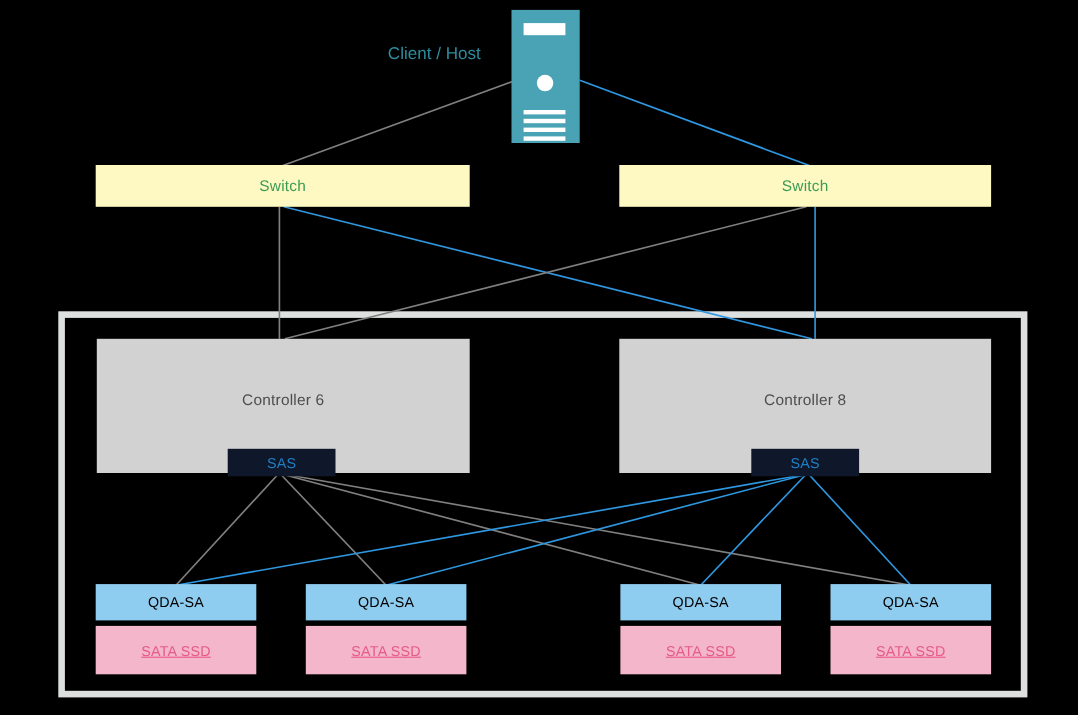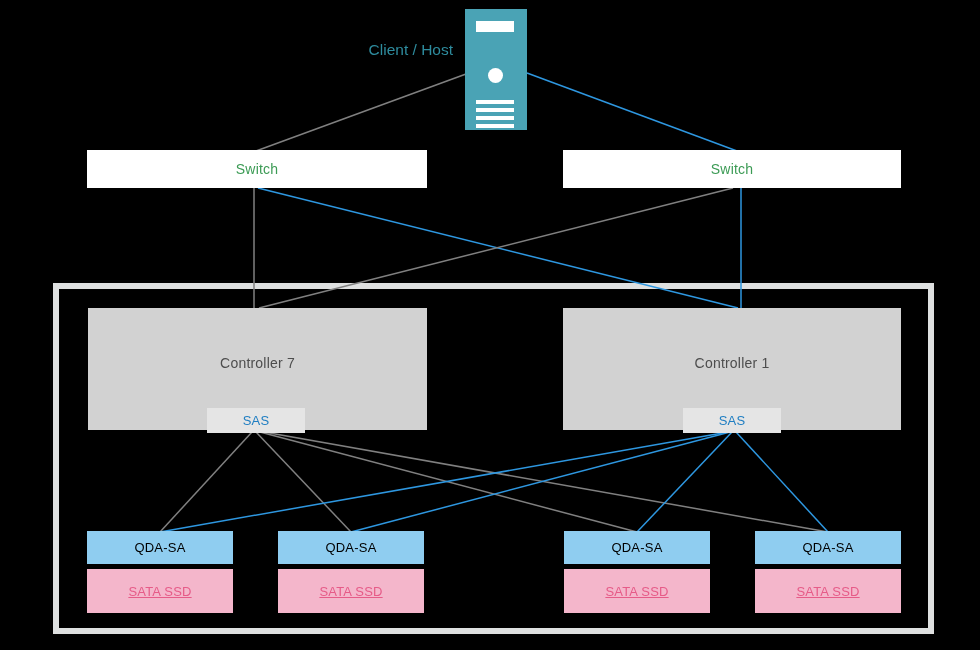--- a/index.html
+++ b/index.html
@@ -18,30 +18,30 @@
   .box {
     position: absolute;
     box-sizing: border-box;
     display: flex;
     align-items: center;
     justify-content: center;
     font-size: 14px;
     letter-spacing: 0.2px;
   }
   .switch {
-    background: #ffffff;
+    background: #fef9c3;
     color: #3C9B55;
   }
   .controller {
     background: #D2D2D2;
     color: #4D4D4D;
     padding-bottom: 12px;
   }
   .port {
-    background: #e5e5e5;
+    background: #0f172a;
     color: #1F7EC2;
     font-size: 13px;
   }
   .adapter {
     background: #8FCDF0;
     color: #000000;
     font-size: 13px;
   }
   .drive {
     background: #F4B6CB;
@@ -59,21 +59,21 @@
   }
   #links {
     position: absolute;
     left: 0; top: 0;
     width: 980px; height: 650px;
   }
   #links line.gray { stroke: #808080; stroke-width: 1.5; }
   #links line.blue { stroke: #2E97E0; stroke-width: 1.5; }
   .client-label {
     position: absolute;
-    left: 300px; top: 41px;
+    left: 284px; top: 41px;
     width: 153px; height: 18px;
     text-align: right;
     color: #2E8C9E;
     font-size: 15.5px;
   }
   .server {
     position: absolute;
     left: 465px; top: 9px;
     width: 62px; height: 121px;
     background: #4AA3B5;
@@ -128,22 +128,22 @@
     <div class="power"></div>
     <div class="vent" style="top:91px"></div>
     <div class="vent" style="top:99px"></div>
     <div class="vent" style="top:107px"></div>
     <div class="vent" style="top:115px"></div>
   </div>
 
   <div class="box switch" style="left:87px;  top:150px; width:340px; height:38px;">Switch</div>
   <div class="box switch" style="left:563px; top:150px; width:338px; height:38px;">Switch</div>
 
-  <div class="box controller" style="left:88px;  top:308px; width:339px; height:122px;">Controller 7</div>
-  <div class="box controller" style="left:563px; top:308px; width:338px; height:122px;">Controller 1</div>
+  <div class="box controller" style="left:88px;  top:308px; width:339px; height:122px;">Controller 6</div>
+  <div class="box controller" style="left:563px; top:308px; width:338px; height:122px;">Controller 8</div>
 
   <div class="box port" style="left:207px; top:408px; width:98px; height:25px;">SAS</div>
   <div class="box port" style="left:683px; top:408px; width:98px; height:25px;">SAS</div>
 
   <div class="box adapter" style="left:87px;  top:531px; width:146px; height:33px;">QDA-SA</div>
   <div class="box adapter" style="left:278px; top:531px; width:146px; height:33px;">QDA-SA</div>
   <div class="box adapter" style="left:564px; top:531px; width:146px; height:33px;">QDA-SA</div>
   <div class="box adapter" style="left:755px; top:531px; width:146px; height:33px;">QDA-SA</div>
 
   <div class="box drive" style="left:87px;  top:569px; width:146px; height:44px;">SATA SSD</div>

